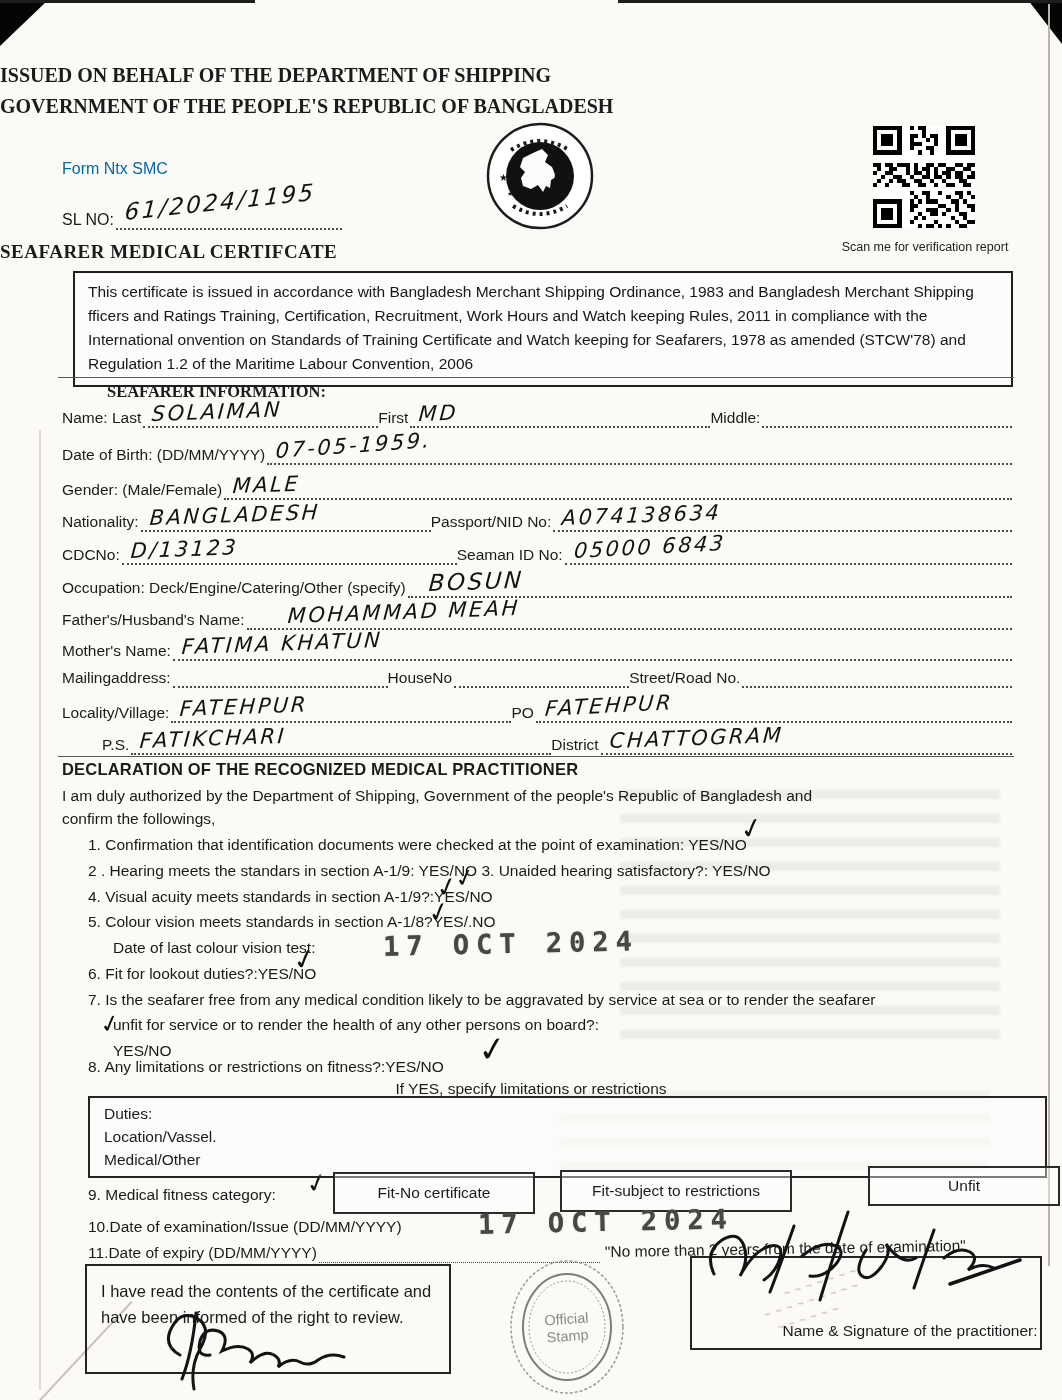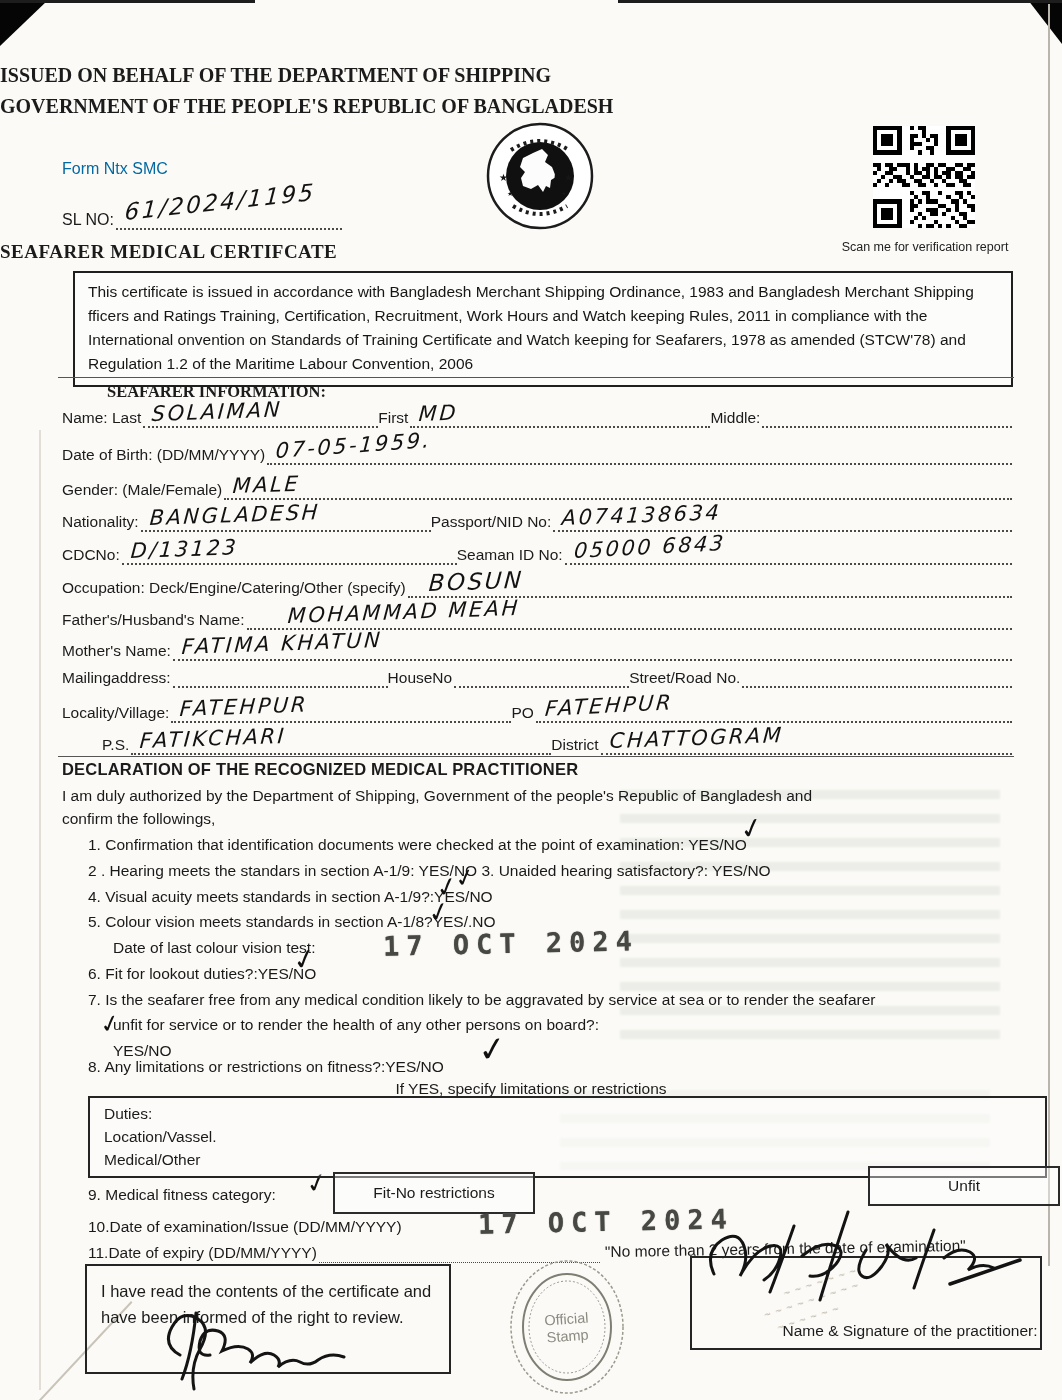--- a/index.html
+++ b/index.html
@@ -350,21 +350,24 @@
   <div class="stamp" style="left:383px;top:928px;">17 OCT 2024</div>
 
   <div class="dutybox">
     <div>Duties:</div>
     <div>Location/Vassel.</div>
     <div>Medical/Other</div>
   </div>
 
   <div class="dline" style="top:1186px;">9.  Medical fitness category:</div>
   <div class="catbox" style="left:333px;top:1172px;width:198px;height:38px;">
-    <span>Fit-No restrictions</span>
+    <span>Fit-No certificate</span>
+    </div>
+  <div class="catbox" style="left:560px;top:1170px;width:228px;height:38px;">
+    <span>Fit-subject to restrictions</span>
     </div>
   <div class="catbox" style="left:868px;top:1166px;width:188px;height:36px;">
     <span>Unfit</span>
     </div>
 
   <div class="dline" style="top:1218px;">10.Date of examination/Issue (DD/MM/YYYY)</div>
   <div class="stamp" style="left:478px;top:1206px;">17 OCT 2024</div>
   <div class="row" style="left:88px;top:1242px;width:512px;right:auto;">
     <span class="lbl">11.Date of expiry (DD/MM/YYYY)</span>
     <span class="dots grow" style="border-bottom-width:1.5px;"></span>

